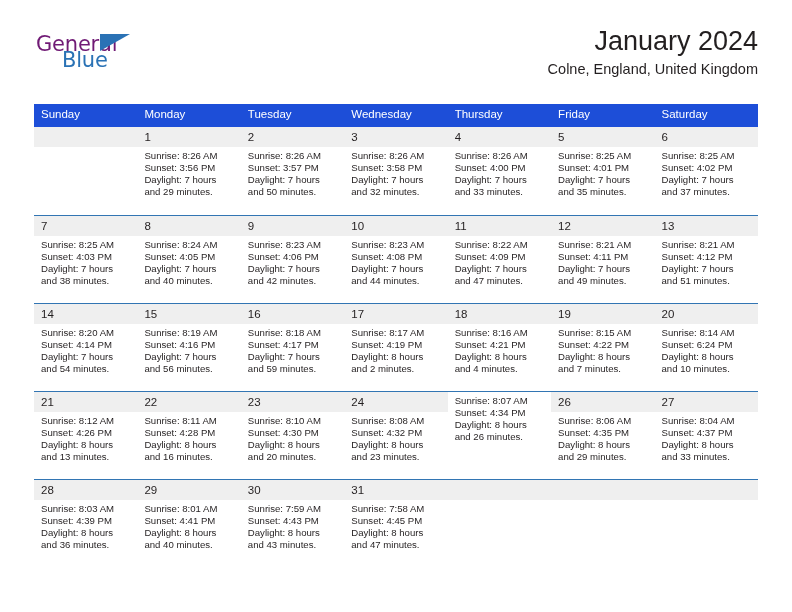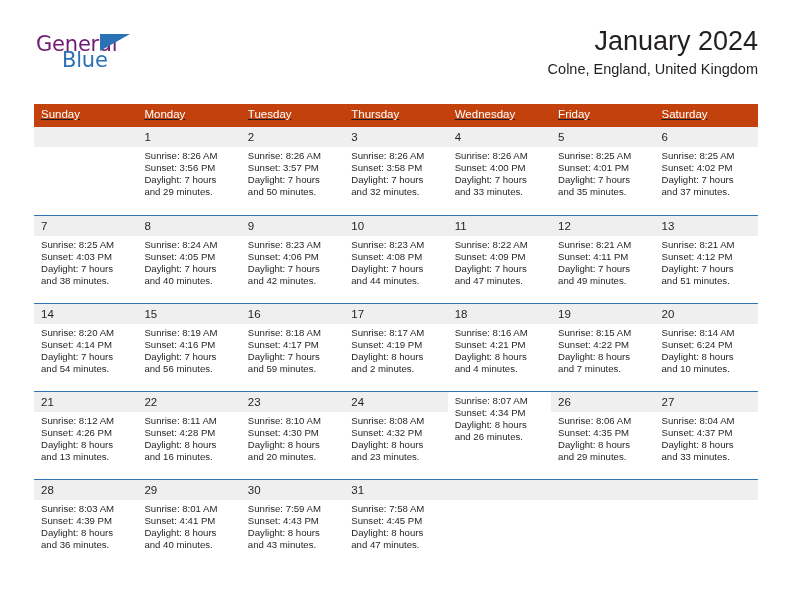--- a/index.html
+++ b/index.html
@@ -83,22 +83,21 @@
 
   
   .calendar {
     position: absolute;
     left: 34px;
     top: 104px;
     width: 724px;
   }
   .weekday-row {
     display: flex;
-    background: #c2410c;
-    text-decoration: underline;
+    background: #1d4ed8;
   }
   .weekday {
     flex: 1 1 0;
     min-width: 0;
     color: #ffffff;
     font-size: 11.5px;
     padding: 4px 0 5px 7px;
     box-sizing: border-box;
     line-height: 1.2;
   }
@@ -157,22 +156,22 @@
       <div class="cal-subtitle">Colne, England, United Kingdom</div>
     </div>
 
   </div>
 
   <div class="calendar">
     <div class="weekday-row" id="weekday-row">
         <div class="weekday">Sunday</div>
         <div class="weekday">Monday</div>
         <div class="weekday">Tuesday</div>
+        <div class="weekday">Wednesday</div>
         <div class="weekday">Thursday</div>
-        <div class="weekday">Wednesday</div>
         <div class="weekday">Friday</div>
         <div class="weekday">Saturday</div>
       </div>
     <div id="weeks-container">
         <div class="week-row">
           <div class="day-cell empty">
             <div class="day-number"></div>
             <div class="day-info"></div>
           </div>
           <div class="day-cell">

